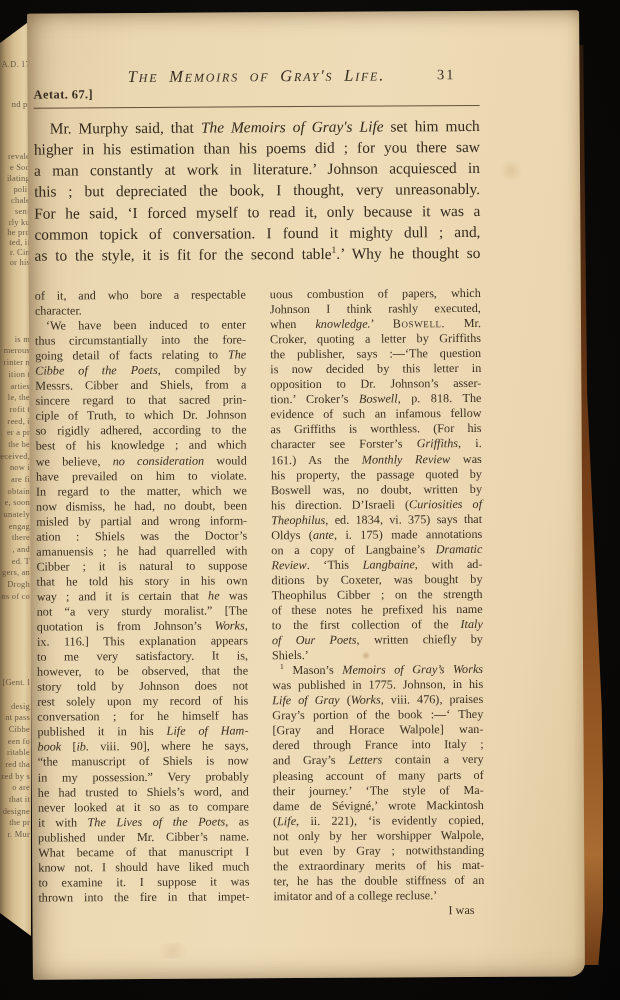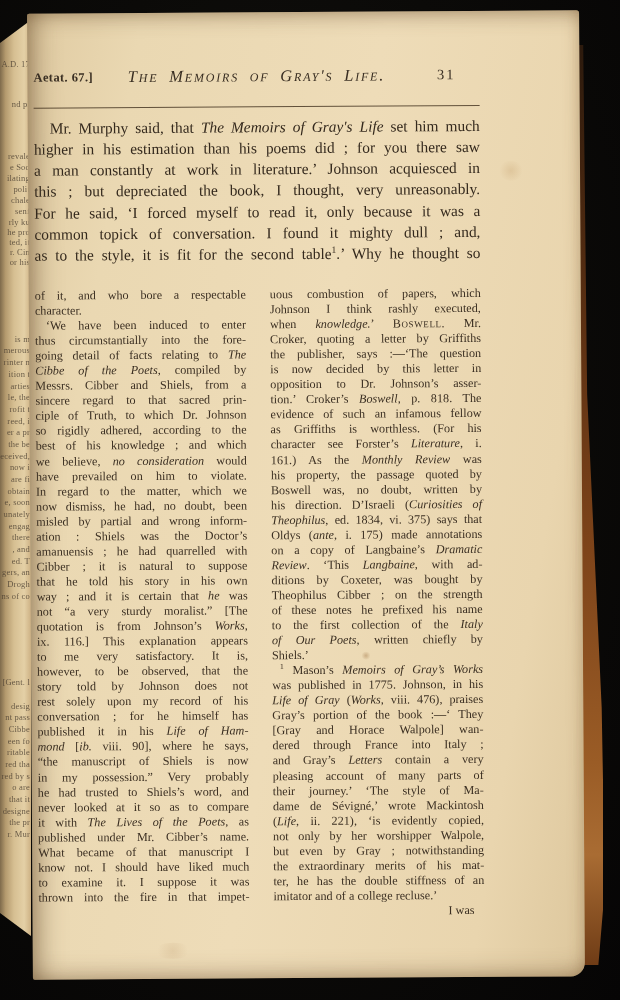--- a/index.html
+++ b/index.html
@@ -43,21 +43,21 @@
       inset 0 -18px 24px -16px rgba(100,70,40,.4);
     color:#352b20;
   }
   .stain{position:absolute;border-radius:50%;pointer-events:none;}
   .s1{left:330px;top:640px;width:10px;height:8px;background:radial-gradient(circle,rgba(140,90,40,.35),rgba(140,90,40,0) 70%);}
   .s2{left:470px;top:150px;width:26px;height:20px;background:radial-gradient(circle,rgba(170,120,60,.18),rgba(170,120,60,0) 70%);}
   .s3{left:120px;top:930px;width:40px;height:16px;background:radial-gradient(circle,rgba(150,100,50,.12),rgba(150,100,50,0) 70%);}
 
   .header{position:absolute;left:6px;top:54px;width:446px;height:22px;}
   .aetat{
-    position:absolute;left:0;top:3px;
+    position:absolute;left:0;top:20px;
     font-weight:bold;font-size:12.5px;letter-spacing:.4px;color:#3a2f23;
   }
   .running-title{
     display:block;text-align:center;
     font-style:italic;font-variant:small-caps;
     font-size:16.5px;letter-spacing:1.8px;word-spacing:5px;color:#3a2f23;
   }
   .pagenum{position:absolute;right:24px;top:1px;font-size:14.5px;letter-spacing:2px;color:#3a2f23;}
   .rule{position:absolute;left:6px;top:94px;width:446px;border-top:1.2px solid rgba(62,46,28,.8);}
 
@@ -177,21 +177,21 @@
           <div class="tline">way ; and it is certain that <span class="it">he</span> was</div>
           <div class="tline">not “a very sturdy moralist.”  [The</div>
           <div class="tline">quotation is from Johnson’s <span class="it">Works</span>,</div>
           <div class="tline">ix. 116.]  This explanation appears</div>
           <div class="tline">to me very satisfactory.  It is,</div>
           <div class="tline">however, to be observed, that the</div>
           <div class="tline">story told by Johnson does not</div>
           <div class="tline">rest solely upon my record of his</div>
           <div class="tline">conversation ; for he himself has</div>
           <div class="tline">published it in his <span class="it">Life of Ham-</span></div>
-          <div class="tline"><span class="it">mond</span> [<span class="it">ib.</span> viii. 90], where he says,</div>
+          <div class="tline"><span class="it">book</span> [<span class="it">ib.</span> viii. 90], where he says,</div>
           <div class="tline">“the manuscript of Shiels is now</div>
           <div class="tline">in my possession.”  Very probably</div>
           <div class="tline">he had trusted to Shiels’s word, and</div>
           <div class="tline">never looked at it so as to compare</div>
           <div class="tline">it with <span class="it">The Lives of the Poets</span>, as</div>
           <div class="tline">published under Mr. Cibber’s name.</div>
           <div class="tline">What became of that manuscript I</div>
           <div class="tline">know not.  I should have liked much</div>
           <div class="tline">to examine it.   I suppose it was</div>
           <div class="tline">thrown into the fire in that impet-</div>
@@ -200,21 +200,21 @@
           <div class="tline">uous combustion of papers, which</div>
           <div class="tline">Johnson I think rashly executed,</div>
           <div class="tline">when <span class="it">knowledge.</span>’ <span class="sc">Boswell</span>.  Mr.</div>
           <div class="tline">Croker, quoting a letter by Griffiths</div>
           <div class="tline">the publisher, says :—‘The question</div>
           <div class="tline">is now decided by this letter in</div>
           <div class="tline">opposition to Dr. Johnson’s asser-</div>
           <div class="tline">tion.’ Croker’s <span class="it">Boswell</span>, p. 818.  The</div>
           <div class="tline">evidence of such an infamous fellow</div>
           <div class="tline">as Griffiths is worthless.  (For his</div>
-          <div class="tline">character see Forster’s <span class="it">Literature</span>, i.</div>
+          <div class="tline">character see Forster’s <span class="it">Griffiths</span>, i.</div>
           <div class="tline">161.)  As the <span class="it">Monthly Review</span> was</div>
           <div class="tline">his property, the passage quoted by</div>
           <div class="tline">Boswell was, no doubt, written by</div>
           <div class="tline">his direction. D’Israeli (<span class="it">Curiosities of</span></div>
           <div class="tline"><span class="it">Theophilus</span>, ed. 1834, vi. 375) says that</div>
           <div class="tline">Oldys (<span class="it">ante</span>, i. 175) made annotations</div>
           <div class="tline">on a copy of Langbaine’s <span class="it">Dramatic</span></div>
           <div class="tline"><span class="it">Review</span>.  ‘This <span class="it">Langbaine</span>, with ad-</div>
           <div class="tline">ditions by Coxeter, was bought by</div>
           <div class="tline">Theophilus Cibber ; on the strength</div>

